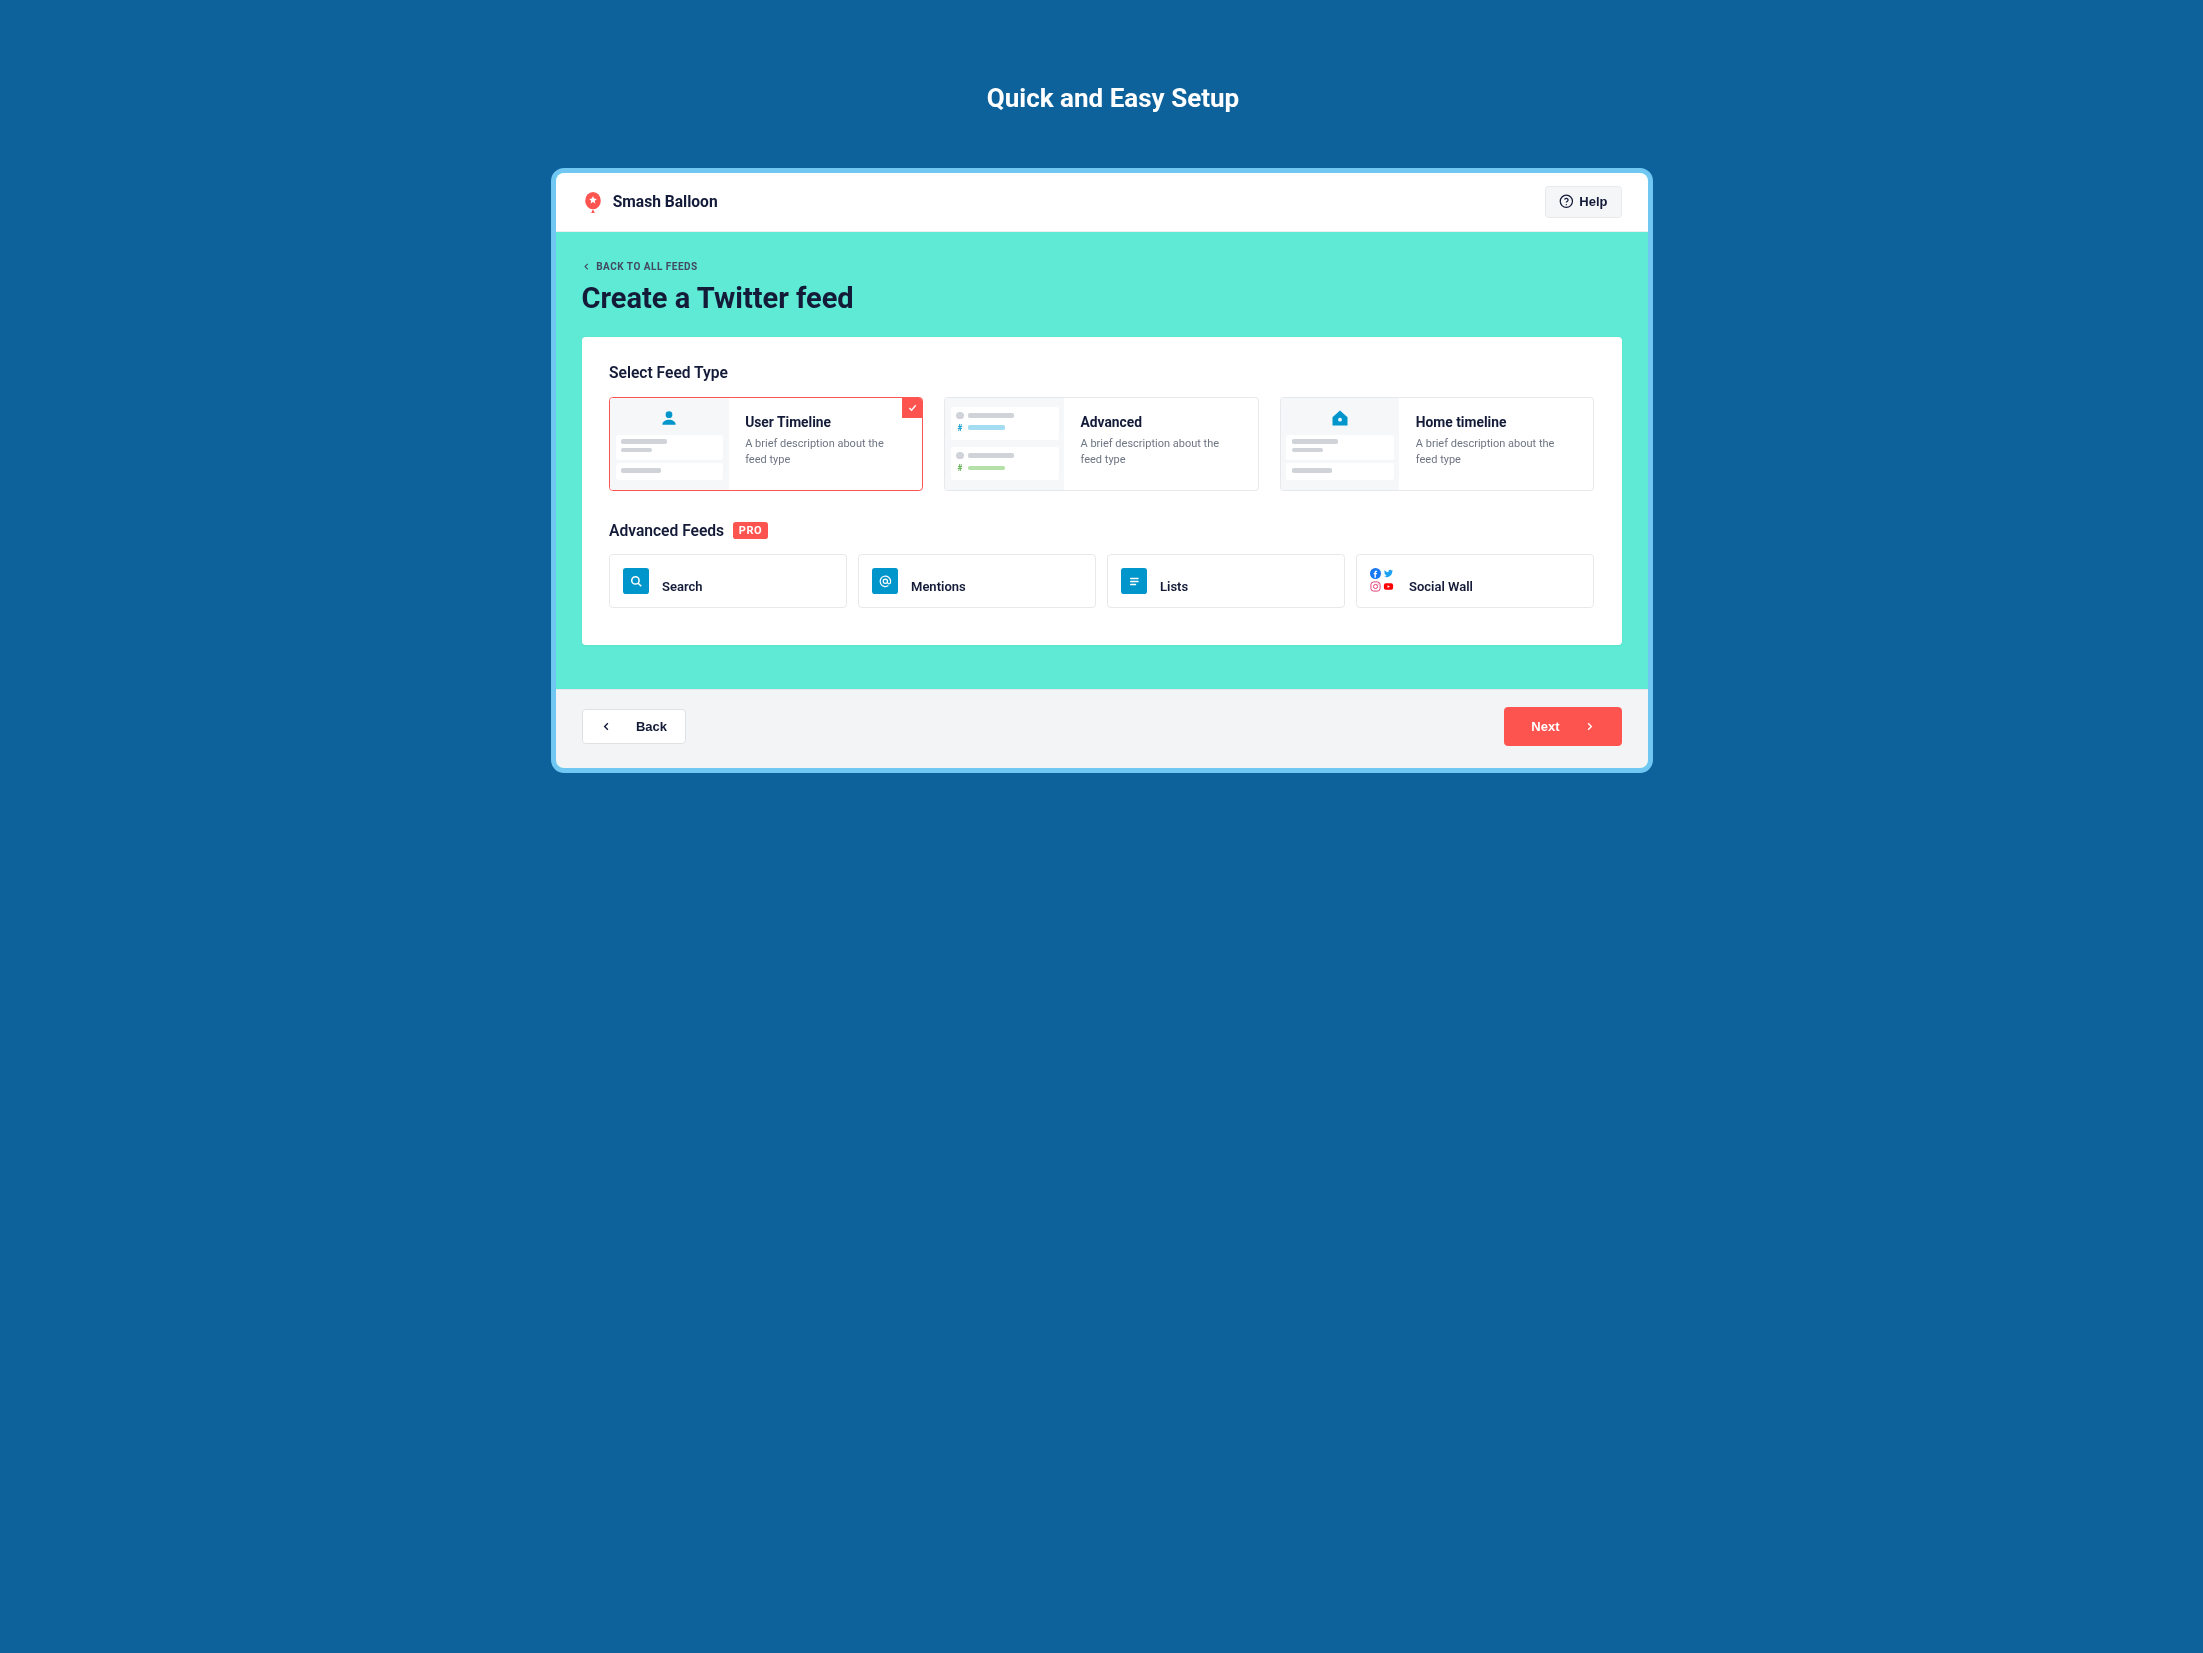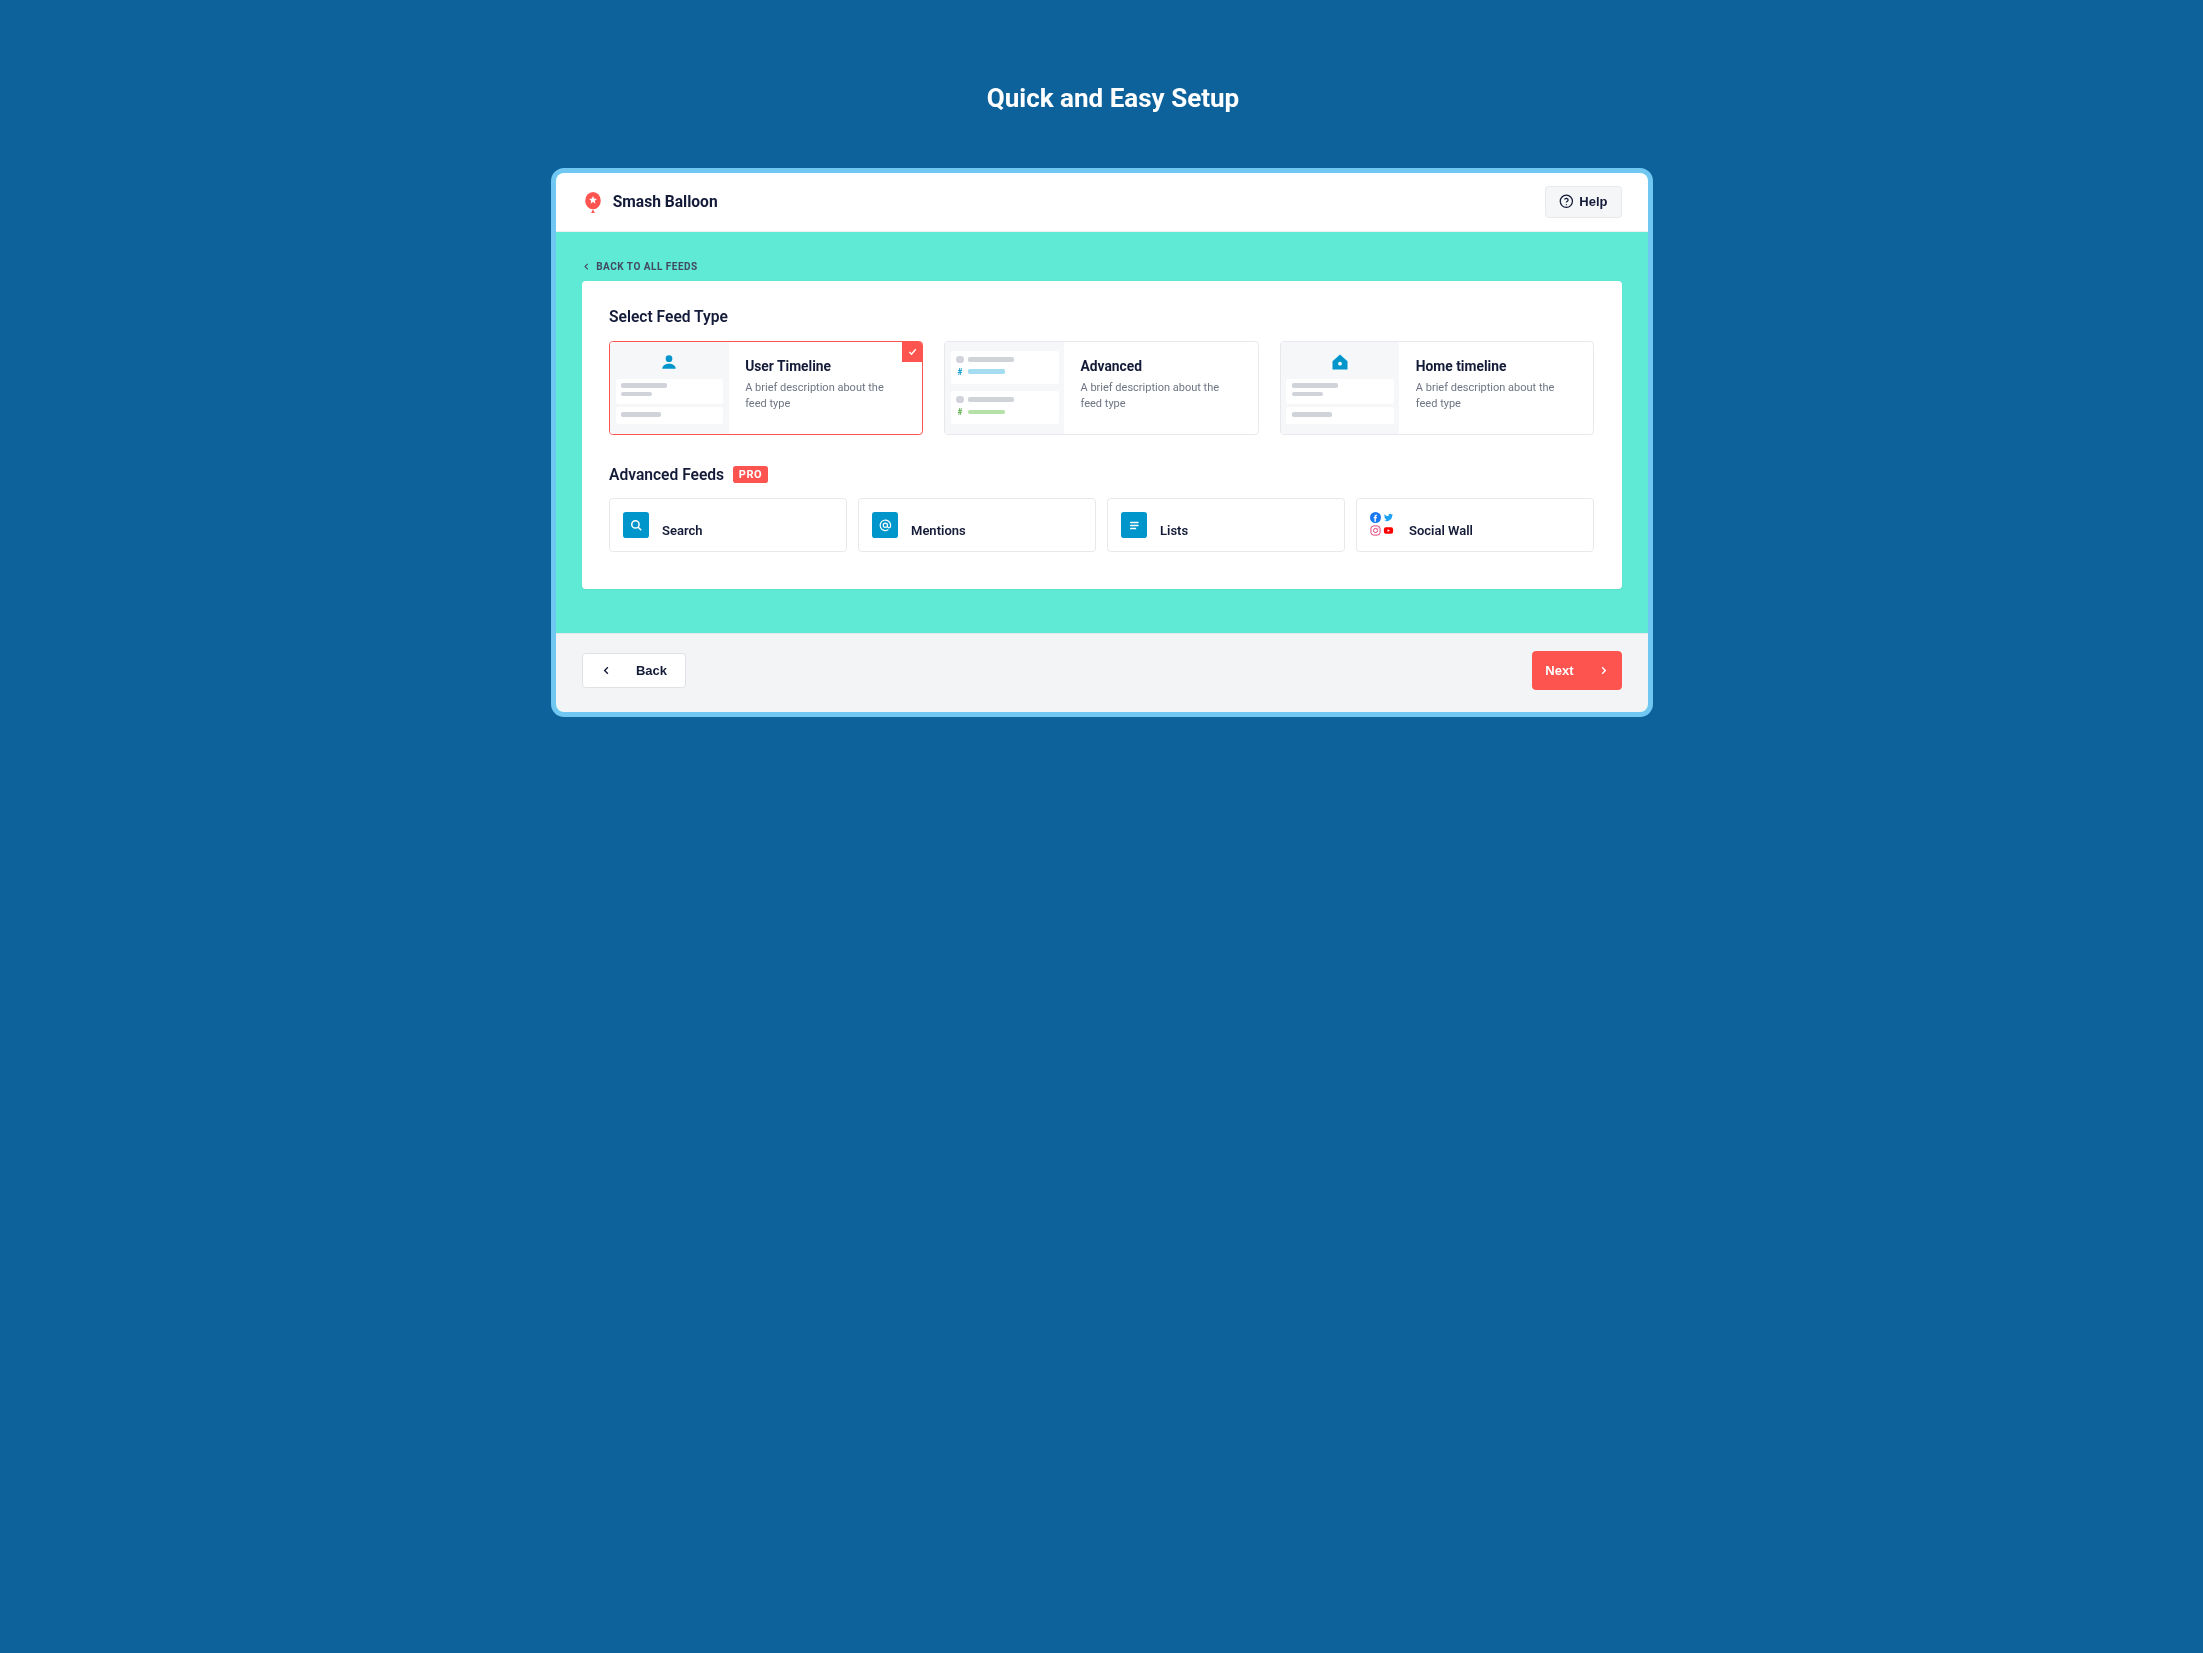--- a/index.html
+++ b/index.html
@@ -51,21 +51,21 @@
     .adv-icon{width:26px;height:26px;border-radius:2.8px;background:#0096cc;display:flex;align-items:center;justify-content:center;color:#fff;flex-shrink:0;}
     .adv-icon svg{width:14.7px;height:14.7px;}
     .adv-card .lbl{font-size:13px;font-weight:600;color:#141b38;}
     .social-grid{display:grid;grid-template-columns:repeat(2,11px);grid-template-rows:repeat(2,11px);gap:1.8px;width:26px;height:26px;flex-shrink:0;}
     .sg{width:11px;height:11px;display:flex;align-items:center;justify-content:center;}
     .sg svg{width:11px;height:11px;}
     
     .footer{background:#f3f4f5;border-top:0.9px solid #e5e7ea;display:flex;justify-content:space-between;align-items:center;padding:16.5px 26px 22px;}
     .btn{display:flex;align-items:center;gap:24px;font-size:13px;font-weight:600;border-radius:3.7px;cursor:pointer;padding:9.2px 18.4px;}
     .btn-back{background:#fff;border:0.9px solid #dfe1e4;color:#141b38;}
-    .btn-next{background:#fe544f;border:0.9px solid #fe544f;color:#fff;padding:11px 12px;}
+    .btn-next{background:#fe544f;border:0.9px solid #fe544f;color:#fff;padding:11px 26px;}
     .btn svg{width:11px;height:11px;}
   </style>
 </head>
 <body>
 
 <div class="page-heading">Quick and Easy Setup</div>
 
 <div class="app-frame">
 
   <div class="app-header">
@@ -87,20 +87,21 @@
     </button>
   </div>
 
   <div class="content">
     <div class="back-link">
       <svg viewBox="0 0 24 24" fill="none" stroke="currentColor" stroke-width="3">
           <path d="M15 19 L8 12 L15 5"></path>
         </svg>
       <span>BACK TO ALL FEEDS</span>
     </div>
+    <h1 class="title">Create a Twitter feed</h1>
 
     <div class="panel">
       <div class="section-label">
         <span>Select Feed Type</span>
       </div>
 
       <div class="card-row">
 
         <div class="feed-card selected">
           <div class="check-flag">

